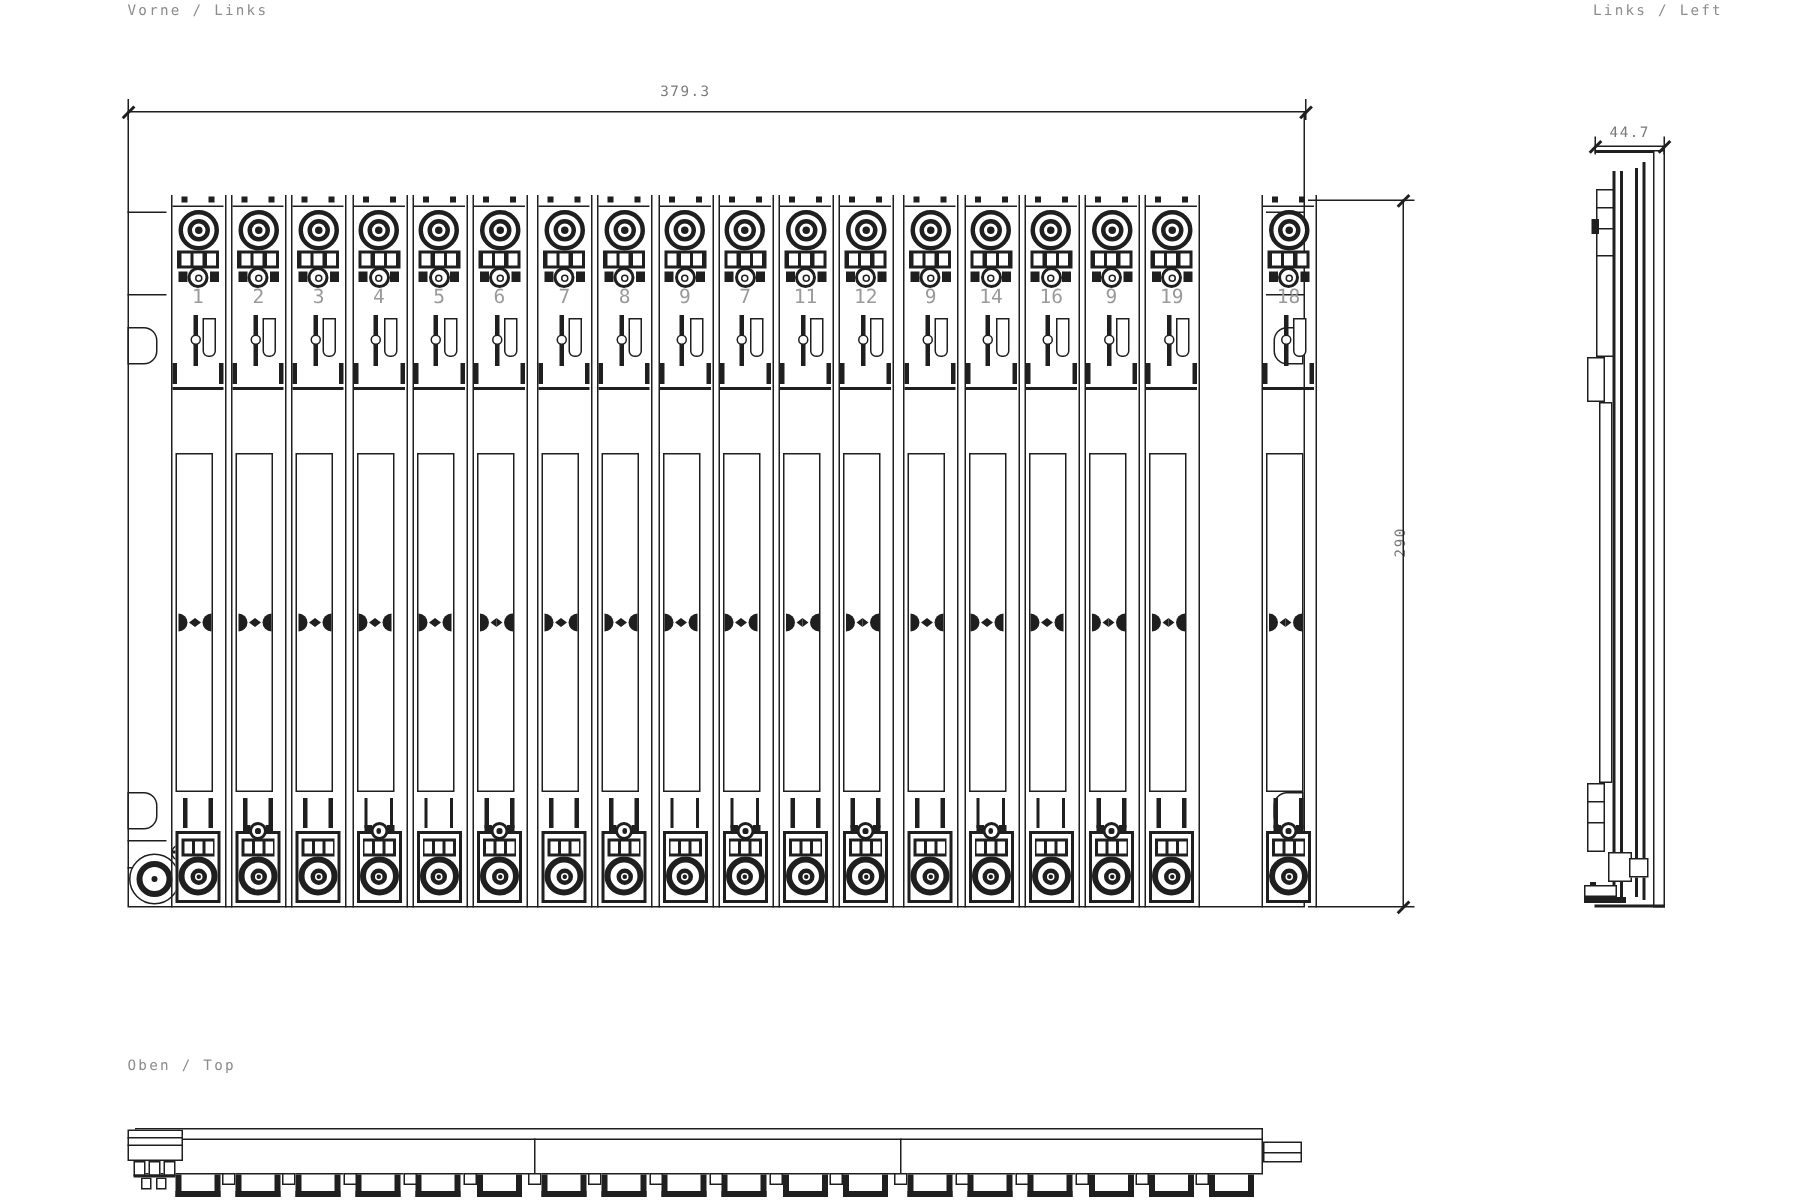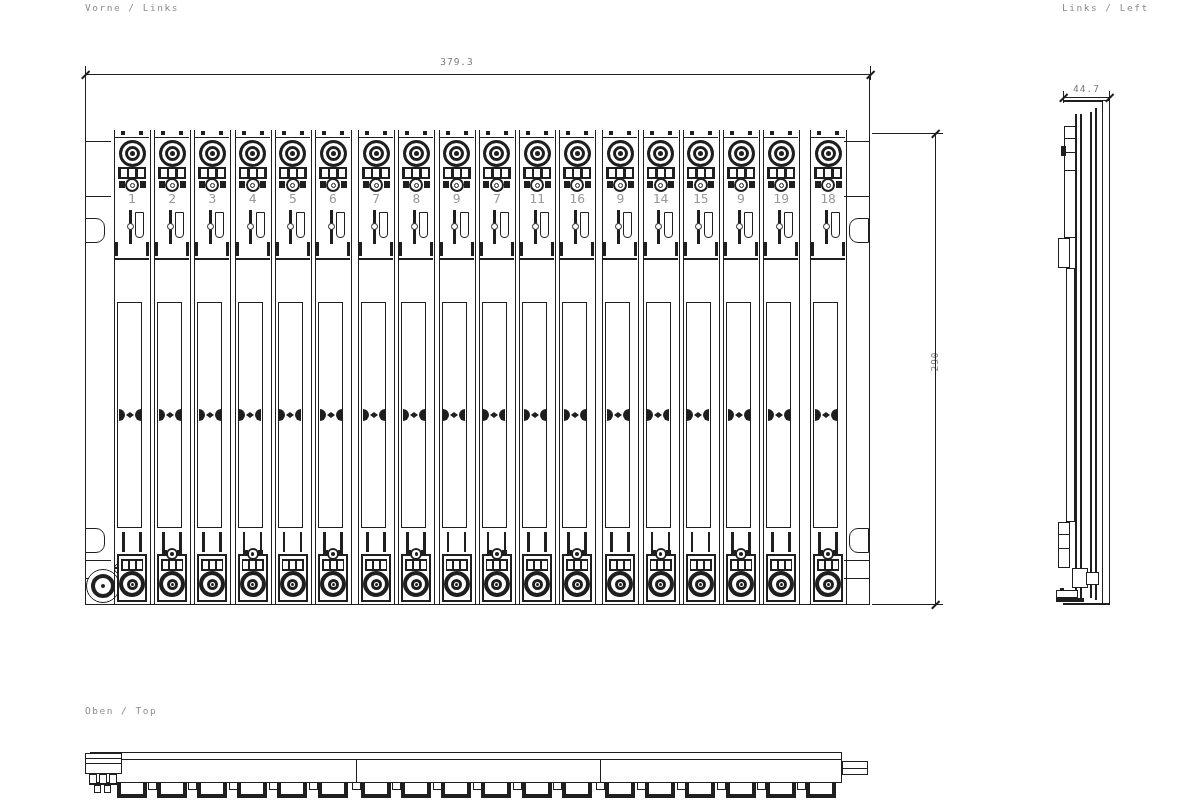--- a/index.html
+++ b/index.html
@@ -506,21 +506,21 @@
         <div class="abs" style="left: 9.5px; top: 15.5px; width: 15px; height: 15px; border: 3px solid var(--line); border-radius: 50%; background: rgb(255, 255, 255);"></div>
         <div class="abs" style="left: 14.5px; top: 20.5px; width: 5px; height: 5px; border-radius: 50%; background: var(--line);"></div>
         <div class="abs" style="left: 3px; top: 37px; width: 28px; height: 12px; background: var(--line);"></div>
         <div class="abs" style="left: 5.5px; top: 39px; width: 6px; height: 8px; background: rgb(255, 255, 255);"></div>
         <div class="abs" style="left: 14px; top: 39px; width: 6px; height: 8px; background: rgb(255, 255, 255);"></div>
         <div class="abs" style="left: 22.5px; top: 39px; width: 6px; height: 8px; background: rgb(255, 255, 255);"></div>
         <div class="abs" style="left: 3.5px; top: 51px; width: 6px; height: 7px; background: var(--line);"></div>
         <div class="abs" style="left: 24.5px; top: 51px; width: 6px; height: 7px; background: var(--line);"></div>
         <div class="abs" style="left: 10px; top: 48px; width: 14px; height: 14px; border: 2.5px solid var(--line); border-radius: 50%; background: rgb(255, 255, 255);"></div>
         <div class="abs" style="left: 14.5px; top: 52.5px; width: 5px; height: 5px; border: 1.5px solid var(--line); border-radius: 50%; background: rgb(255, 255, 255);"></div>
-        <div class="abs" style="left: 0px; top: 62px; width: 34px; height: 14px; color: var(--num); font-size: 13px; line-height: 14px; text-align: center;">16</div>
+        <div class="abs" style="left: 0px; top: 62px; width: 34px; height: 14px; color: var(--num); font-size: 13px; line-height: 14px; text-align: center;">12</div>
         <div class="abs" style="left: 13.5px; top: 80px; width: 3px; height: 34px; background: var(--line);"></div>
         <div class="abs" style="left: 11.5px; top: 92.5px; width: 7px; height: 7px; border: 1.5px solid var(--line); border-radius: 50%; background: rgb(255, 255, 255);"></div>
         <div class="abs" style="left: 20px; top: 82px; width: 9px; height: 26px; border: 1.8px solid var(--line); border-radius: 0px 0px 4px 4px; background: rgb(255, 255, 255);"></div>
         <div class="abs" style="left: 0px; top: 112px; width: 3px; height: 14px; background: var(--line);"></div>
         <div class="abs" style="left: 31px; top: 112px; width: 3px; height: 14px; background: var(--line);"></div>
         <div class="abs" style="left: 0px; top: 128px; width: 34px; height: 1.5px; background: var(--line);"></div>
         <div class="abs" style="left: 2px; top: 172px; width: 25px; height: 226px; border: 1.5px solid var(--line); background: rgb(255, 255, 255);"></div>
         <div class="abs" style="left: 3.5px; top: 279px; width: 6px; height: 12px; background: var(--line); border-radius: 0px 6px 6px 0px;"></div>
         <div class="abs" style="left: 19.5px; top: 279px; width: 6px; height: 12px; background: var(--line); border-radius: 6px 0px 0px 6px;"></div>
         <div class="abs" style="left: 10.5px; top: 282px; width: 0px; height: 0px; border-top: 3px solid transparent; border-bottom: 3px solid transparent; border-right: 4px solid var(--line);"></div>
@@ -631,21 +631,21 @@
         <div class="abs" style="left: 9.5px; top: 15.5px; width: 15px; height: 15px; border: 3px solid var(--line); border-radius: 50%; background: rgb(255, 255, 255);"></div>
         <div class="abs" style="left: 14.5px; top: 20.5px; width: 5px; height: 5px; border-radius: 50%; background: var(--line);"></div>
         <div class="abs" style="left: 3px; top: 37px; width: 28px; height: 12px; background: var(--line);"></div>
         <div class="abs" style="left: 5.5px; top: 39px; width: 6px; height: 8px; background: rgb(255, 255, 255);"></div>
         <div class="abs" style="left: 14px; top: 39px; width: 6px; height: 8px; background: rgb(255, 255, 255);"></div>
         <div class="abs" style="left: 22.5px; top: 39px; width: 6px; height: 8px; background: rgb(255, 255, 255);"></div>
         <div class="abs" style="left: 3.5px; top: 51px; width: 6px; height: 7px; background: var(--line);"></div>
         <div class="abs" style="left: 24.5px; top: 51px; width: 6px; height: 7px; background: var(--line);"></div>
         <div class="abs" style="left: 10px; top: 48px; width: 14px; height: 14px; border: 2.5px solid var(--line); border-radius: 50%; background: rgb(255, 255, 255);"></div>
         <div class="abs" style="left: 14.5px; top: 52.5px; width: 5px; height: 5px; border: 1.5px solid var(--line); border-radius: 50%; background: rgb(255, 255, 255);"></div>
-        <div class="abs" style="left: 0px; top: 62px; width: 34px; height: 14px; color: var(--num); font-size: 13px; line-height: 14px; text-align: center;">15</div>
+        <div class="abs" style="left: 0px; top: 62px; width: 34px; height: 14px; color: var(--num); font-size: 13px; line-height: 14px; text-align: center;">16</div>
         <div class="abs" style="left: 13.5px; top: 80px; width: 3px; height: 34px; background: var(--line);"></div>
         <div class="abs" style="left: 11.5px; top: 92.5px; width: 7px; height: 7px; border: 1.5px solid var(--line); border-radius: 50%; background: rgb(255, 255, 255);"></div>
         <div class="abs" style="left: 20px; top: 82px; width: 9px; height: 26px; border: 1.8px solid var(--line); border-radius: 0px 0px 4px 4px; background: rgb(255, 255, 255);"></div>
         <div class="abs" style="left: 0px; top: 112px; width: 3px; height: 14px; background: var(--line);"></div>
         <div class="abs" style="left: 31px; top: 112px; width: 3px; height: 14px; background: var(--line);"></div>
         <div class="abs" style="left: 0px; top: 128px; width: 34px; height: 1.5px; background: var(--line);"></div>
         <div class="abs" style="left: 2px; top: 172px; width: 25px; height: 226px; border: 1.5px solid var(--line); background: rgb(255, 255, 255);"></div>
         <div class="abs" style="left: 3.5px; top: 279px; width: 6px; height: 12px; background: var(--line); border-radius: 0px 6px 6px 0px;"></div>
         <div class="abs" style="left: 19.5px; top: 279px; width: 6px; height: 12px; background: var(--line); border-radius: 6px 0px 0px 6px;"></div>
         <div class="abs" style="left: 10.5px; top: 282px; width: 0px; height: 0px; border-top: 3px solid transparent; border-bottom: 3px solid transparent; border-right: 4px solid var(--line);"></div>
@@ -737,21 +737,21 @@
         <div class="abs" style="left: 2px; top: 424px; width: 30px; height: 48px; border: 2px solid var(--line); background: rgb(255, 255, 255);">
           <div class="abs" style="left: 2px; top: 3px; width: 22px; height: 12px; background: var(--line);"></div>
           <div class="abs" style="left: 3.5px; top: 5px; width: 5px; height: 8px; background: rgb(255, 255, 255);"></div>
           <div class="abs" style="left: 10.5px; top: 5px; width: 5px; height: 8px; background: rgb(255, 255, 255);"></div>
           <div class="abs" style="left: 17.5px; top: 5px; width: 5px; height: 8px; background: rgb(255, 255, 255);"></div>
           <div class="abs" style="left: 0px; top: 15px; width: 26px; height: 26px; border: 4.5px solid var(--line); border-radius: 50%; background: rgb(255, 255, 255);"></div>
           <div class="abs" style="left: 7.5px; top: 22.5px; width: 11px; height: 11px; border: 3px solid var(--line); border-radius: 50%; background: rgb(255, 255, 255);"></div>
           <div class="abs" style="left: 11.5px; top: 26.5px; width: 3px; height: 3px; border-radius: 50%; background: var(--line);"></div>
         </div>
       </div>
-      <div class="abs" style="left: 810px; top: 130px; width: 37px; height: 475px; border-left: 1.5px solid var(--line); border-right: 1.5px solid var(--line);">
+      <div class="abs" style="left: 841px; top: 130px; width: 37px; height: 475px; border-left: 1.5px solid var(--line); border-right: 1.5px solid var(--line);">
         <div class="abs" style="left: 0px; top: 0px; width: 34px; height: 8px; border-bottom: 1.5px solid var(--line);"></div>
         <div class="abs" style="left: 6px; top: 1px; width: 4px; height: 4px; background: var(--line);"></div>
         <div class="abs" style="left: 24px; top: 1px; width: 4px; height: 4px; background: var(--line);"></div>
         <div class="abs" style="left: 3.5px; top: 9.5px; width: 27px; height: 27px; border: 3.5px solid var(--line); border-radius: 50%; background: rgb(255, 255, 255);"></div>
         <div class="abs" style="left: 9.5px; top: 15.5px; width: 15px; height: 15px; border: 3px solid var(--line); border-radius: 50%; background: rgb(255, 255, 255);"></div>
         <div class="abs" style="left: 14.5px; top: 20.5px; width: 5px; height: 5px; border-radius: 50%; background: var(--line);"></div>
         <div class="abs" style="left: 3px; top: 37px; width: 28px; height: 12px; background: var(--line);"></div>
         <div class="abs" style="left: 5.5px; top: 39px; width: 6px; height: 8px; background: rgb(255, 255, 255);"></div>
         <div class="abs" style="left: 14px; top: 39px; width: 6px; height: 8px; background: rgb(255, 255, 255);"></div>
         <div class="abs" style="left: 22.5px; top: 39px; width: 6px; height: 8px; background: rgb(255, 255, 255);"></div>

